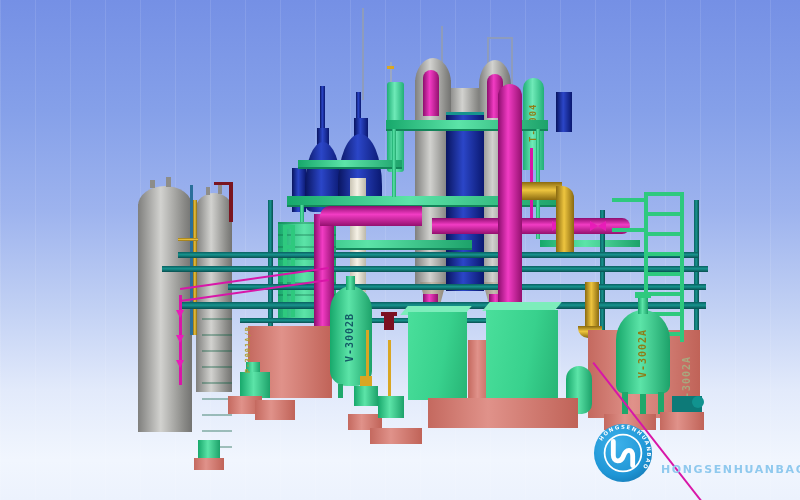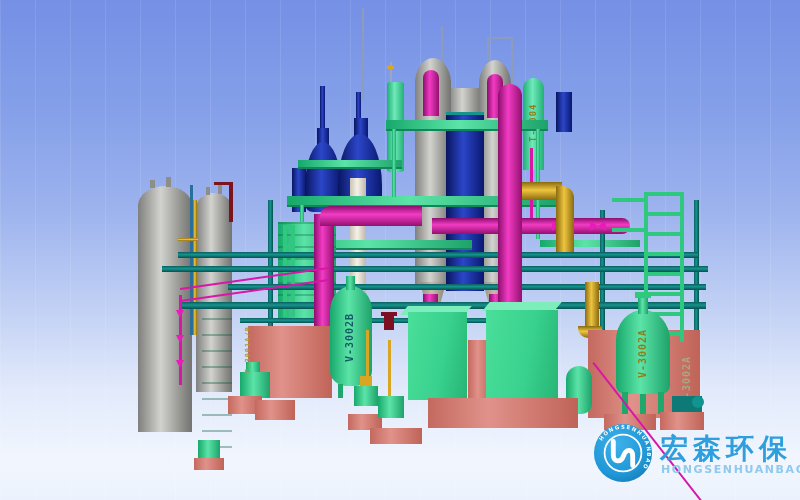--- a/index.html
+++ b/index.html
@@ -201,15 +201,14 @@
       </radialGradient>
       <path id="ringpath" d="M -25 0 A 25 25 0 1 1 25 0 A 25 25 0 1 1 -25 0"></path>
     </defs>
     <circle r="30" fill="url(#lg)"></circle>
     <circle r="19" fill="none" stroke="#ffffff" stroke-width="1.8"></circle>
     <path d="M -10 -12 L -10 2 C -10 10 -2 10 0.5 3 C 3 -4 10 -5 10 3 L 10 13" fill="none" stroke="#ffffff" stroke-width="5" stroke-linecap="round" stroke-linejoin="round"></path>
     <text font-size="5.5" fill="#ffffff" font-weight="bold" letter-spacing="1.5" font-family="DejaVu Sans,sans-serif">
       <textPath href="#ringpath" startOffset="8%">HONGSENHUANBAO</textPath>
     </text>
   </svg>
-  <div class="logo-cn" style="left:660px;top:430px;">宏森环保</div>
   <div class="logo-en" style="left:661px;top:463px;">HONGSENHUANBAO</div>
 </div>
 
 </body></html>

